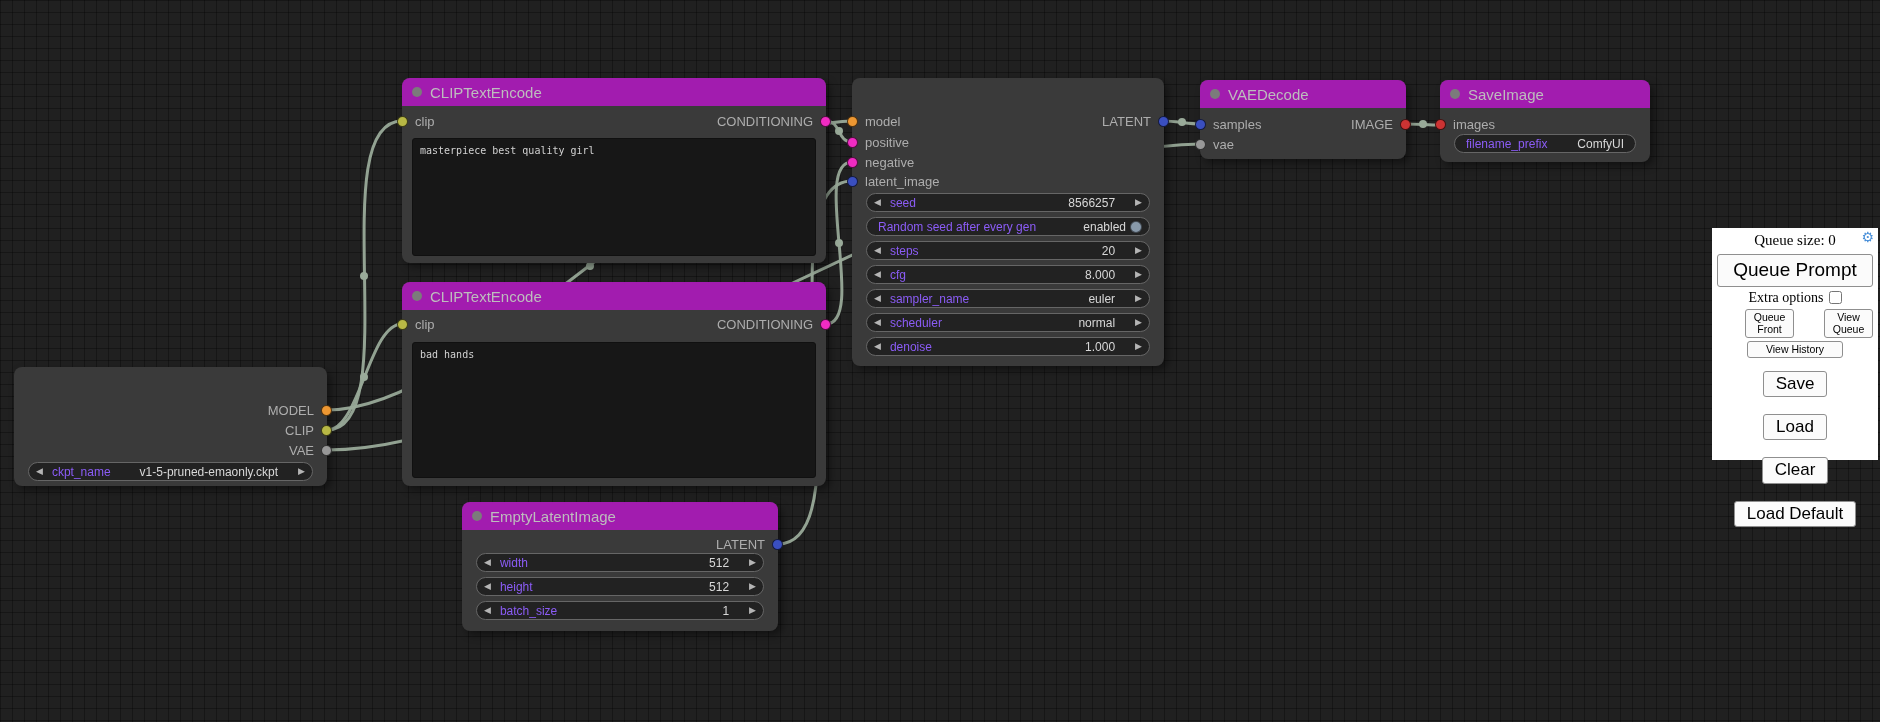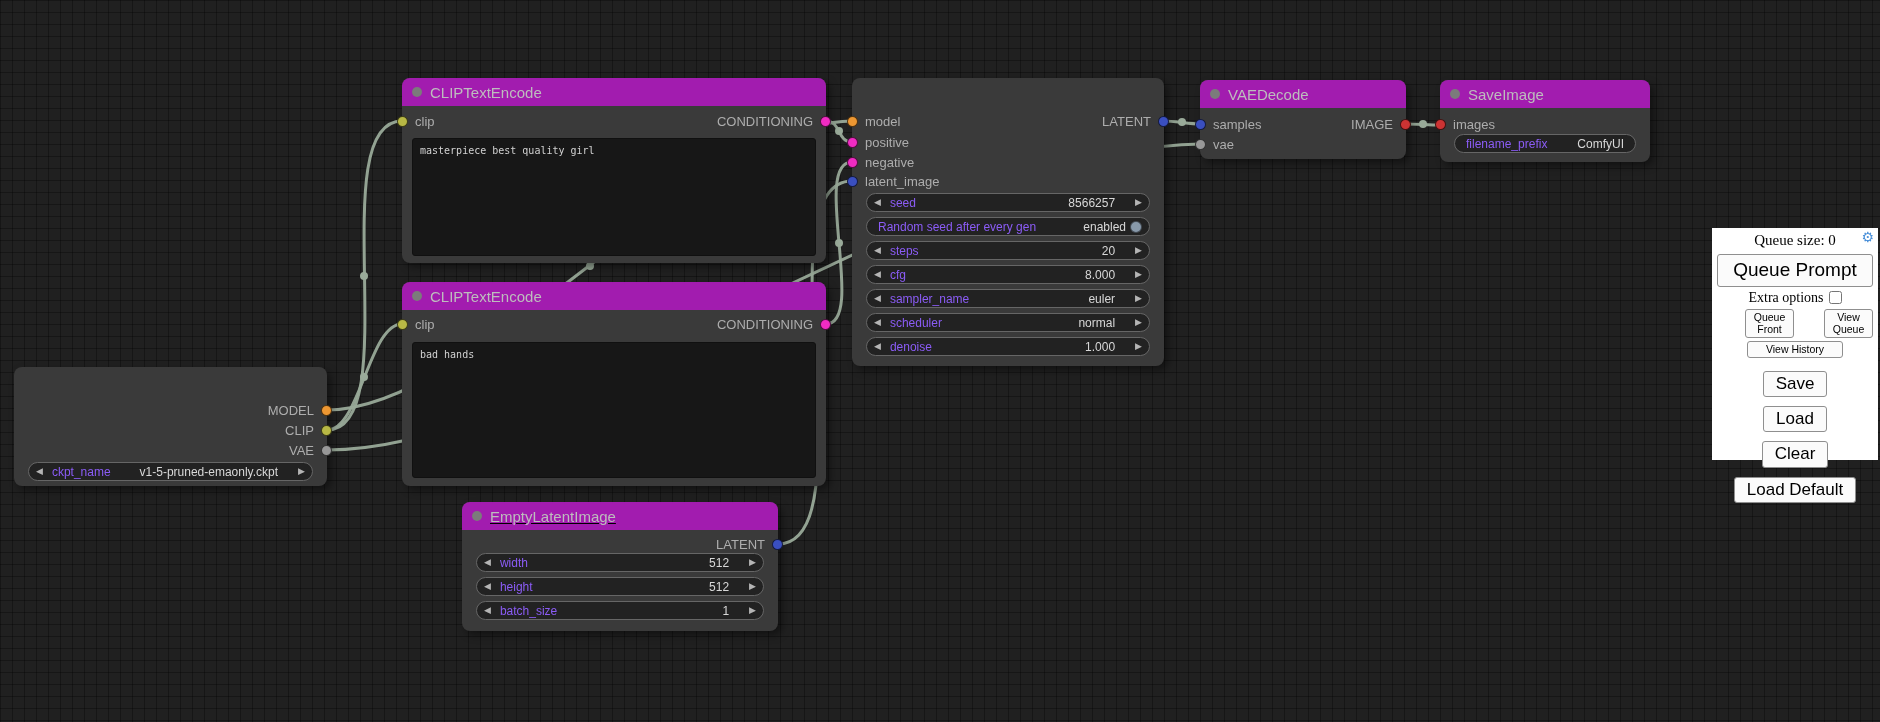--- a/index.html
+++ b/index.html
@@ -63,21 +63,21 @@
     font-family:"Liberation Sans", sans-serif; background:#fbfbfb;
     border:1px solid #8f8f8f; border-radius:3px; color:#000; cursor:pointer;
     line-height:1.2;
   }
   .btn-queue-prompt { width:100%; font-size:19px; padding:4px 0; }
   .menu-extra { display:flex; align-items:center; gap:5px; font-size:14px; }
   .menu-extra input { width:13px; height:13px; margin:0; }
   .menu-row { display:flex; width:100%; gap:2px; }
   .btn-small { flex:1; font-size:10.5px; padding:1px 2px;margin-left:28px; }
   .btn-history { width:62%; margin:0 auto; font-size:10.5px; padding:1px 2px; display:block; }
-  .btn-big { font-size:17px; padding:2px 12px; margin-top:6px; }
+  .btn-big { font-size:17px; padding:2px 12px; margin-top:14px; }
   .btn-save-gap { margin-top:10px; }
 </style>
 </head>
 <body>
 
 <div class="canvas">
 
   <svg class="links" width="1880" height="722">
     <path d="M 327 410 C 477 410, 702 121, 852 121" style="stroke: rgb(153, 170, 153);"></path>
     <path d="M 327 430 C 407 430, 322 121, 402 121" style="stroke: rgb(153, 170, 153);"></path>
@@ -145,21 +145,21 @@
       <span class="dot" style="background: rgb(184, 184, 69);"></span>
       <span>clip</span>
     </div>
     <div class="slot out" style="top:34px">
       <span class="dot" style="background: rgb(240, 43, 194);"></span>
       <span>CONDITIONING</span>
     </div>
     <textarea class="prompt-box" style="top: 60px; height: 136px;">bad hands</textarea>
   </div>
 
-  <div class="node" style="left:462px; top:502px; width:316px; height:129px;text-decoration:underline;">
+  <div class="node" style="left:462px; top:502px; width:316px; height:129px;">
     <div class="node-title">
       <span class="title-dot"></span>
       <span class="title-text">EmptyLatentImage</span>
     </div>
     <div class="slot out" style="top:34px">
       <span class="dot" style="background: rgb(58, 79, 192);"></span>
       <span>LATENT</span>
     </div>
     <div class="widget" style="top:51px">
       <span class="w-arrow">◀</span>

